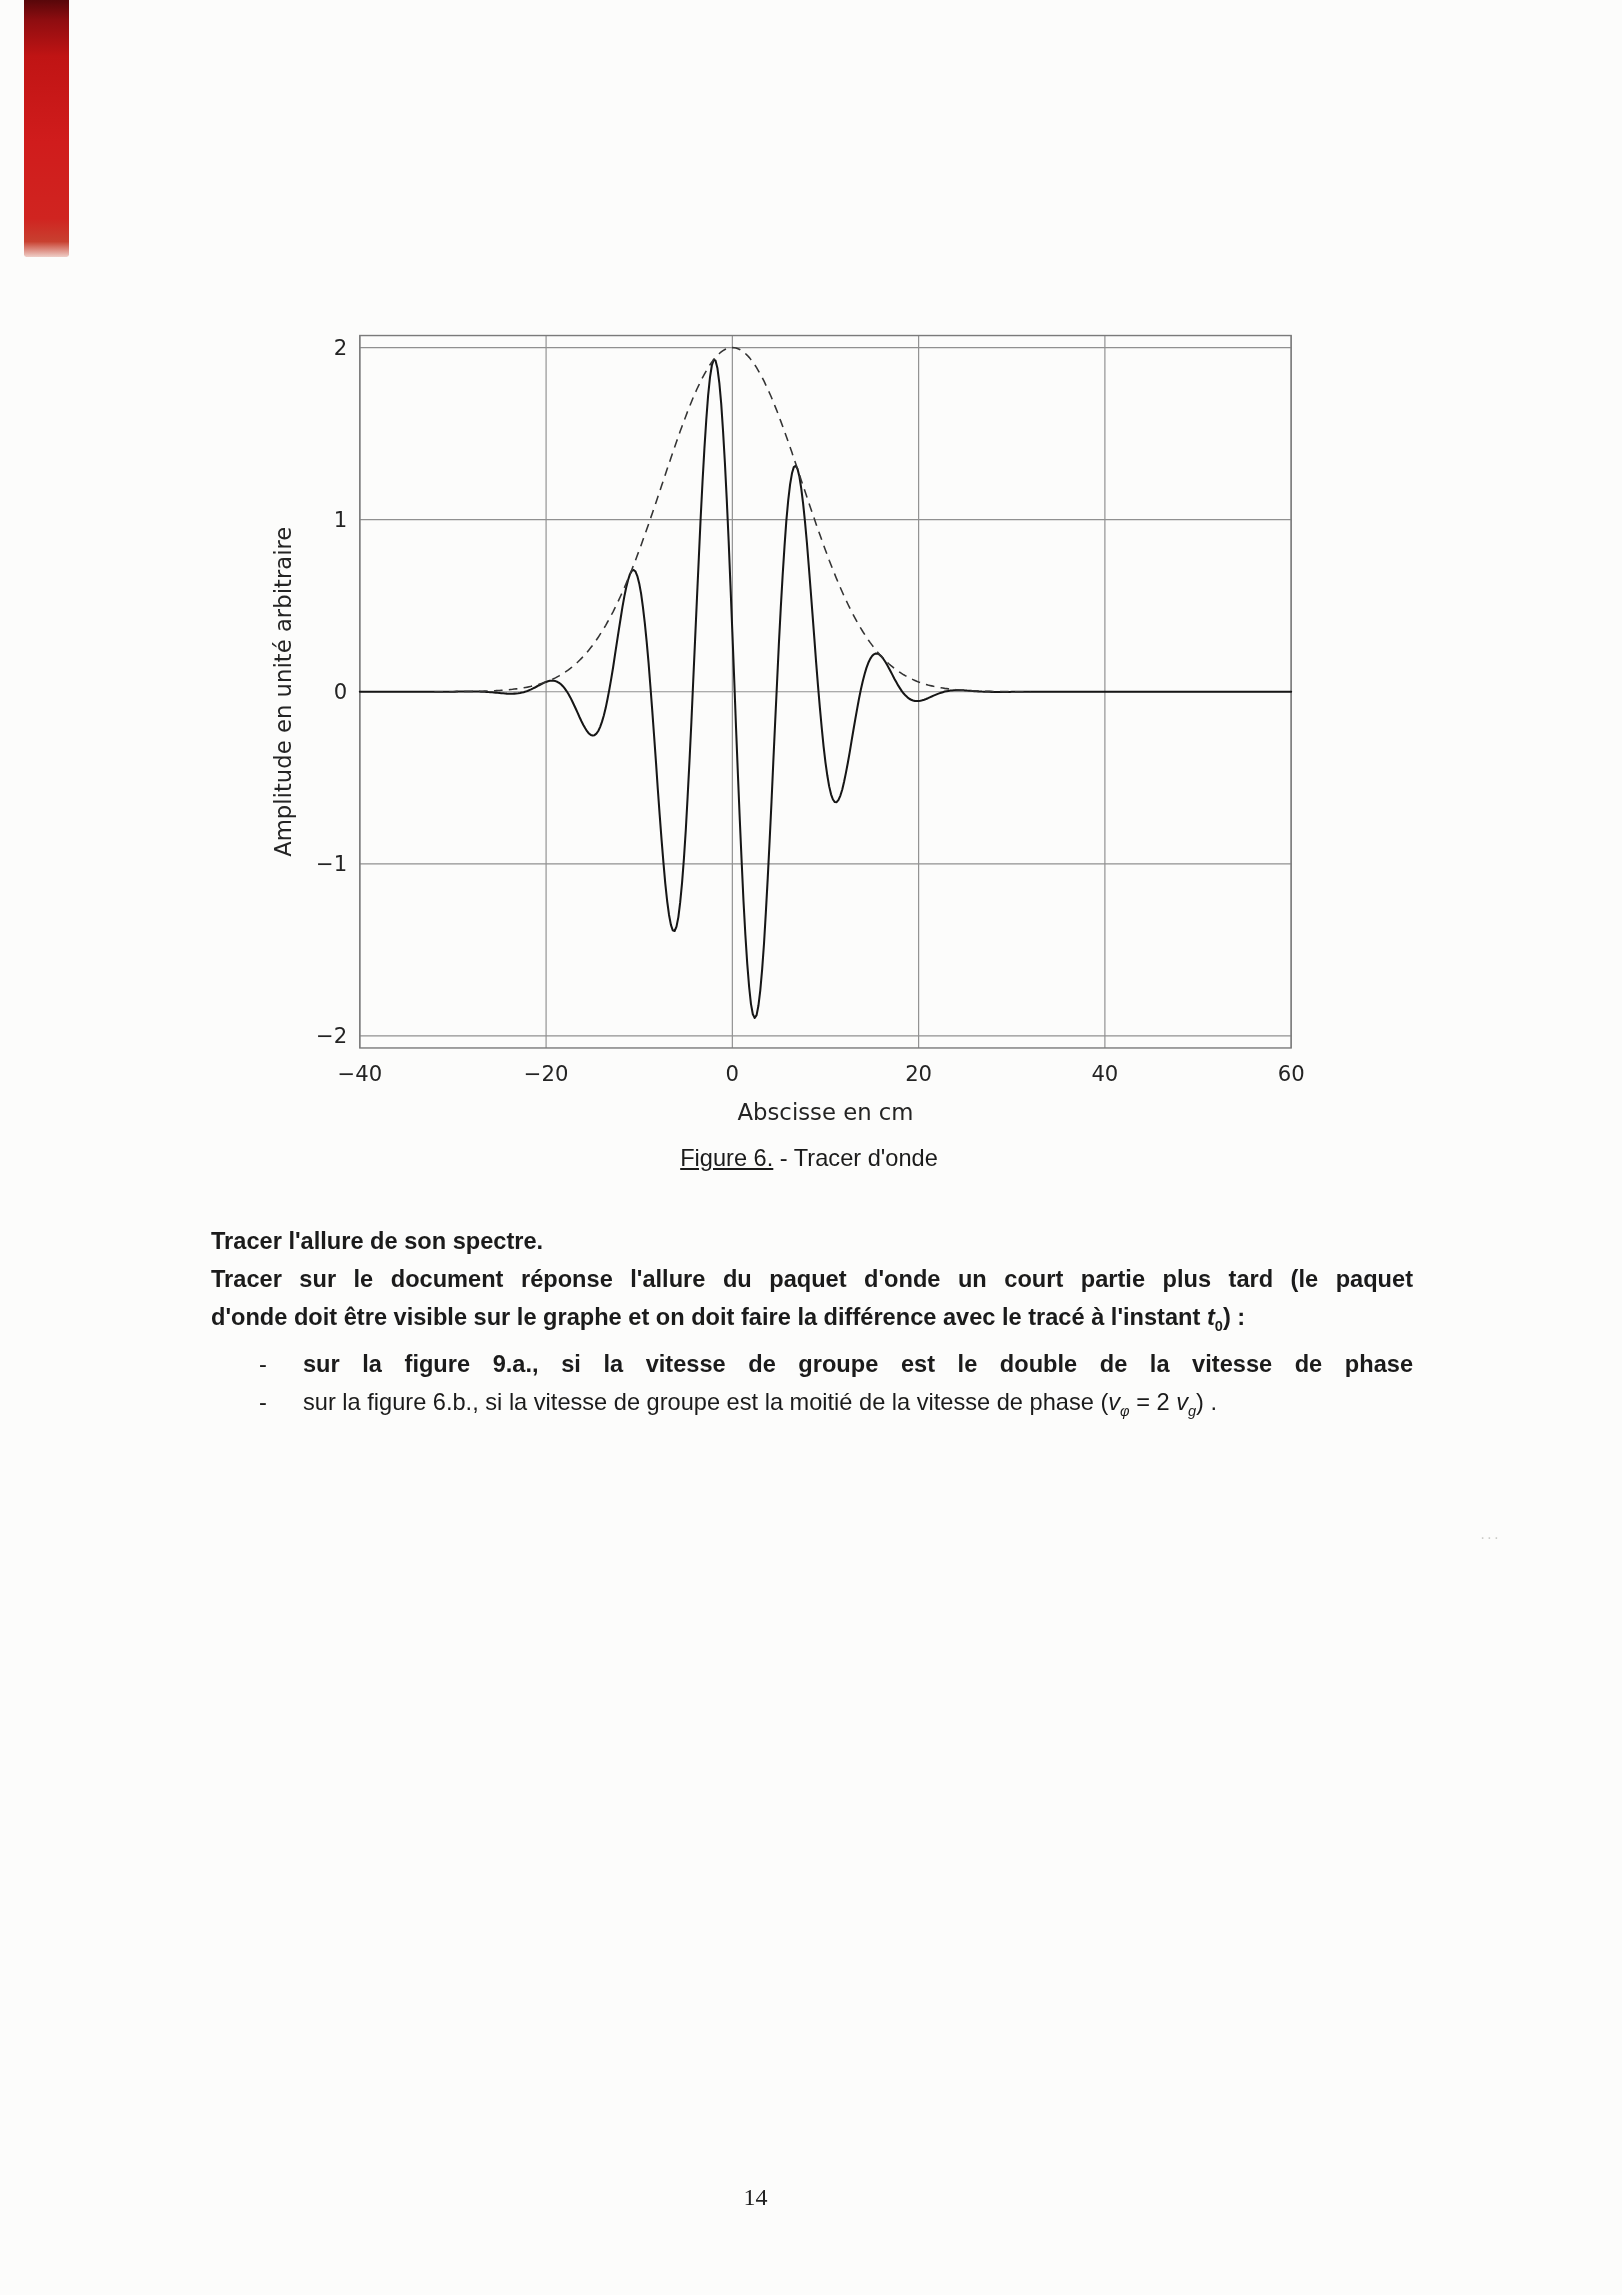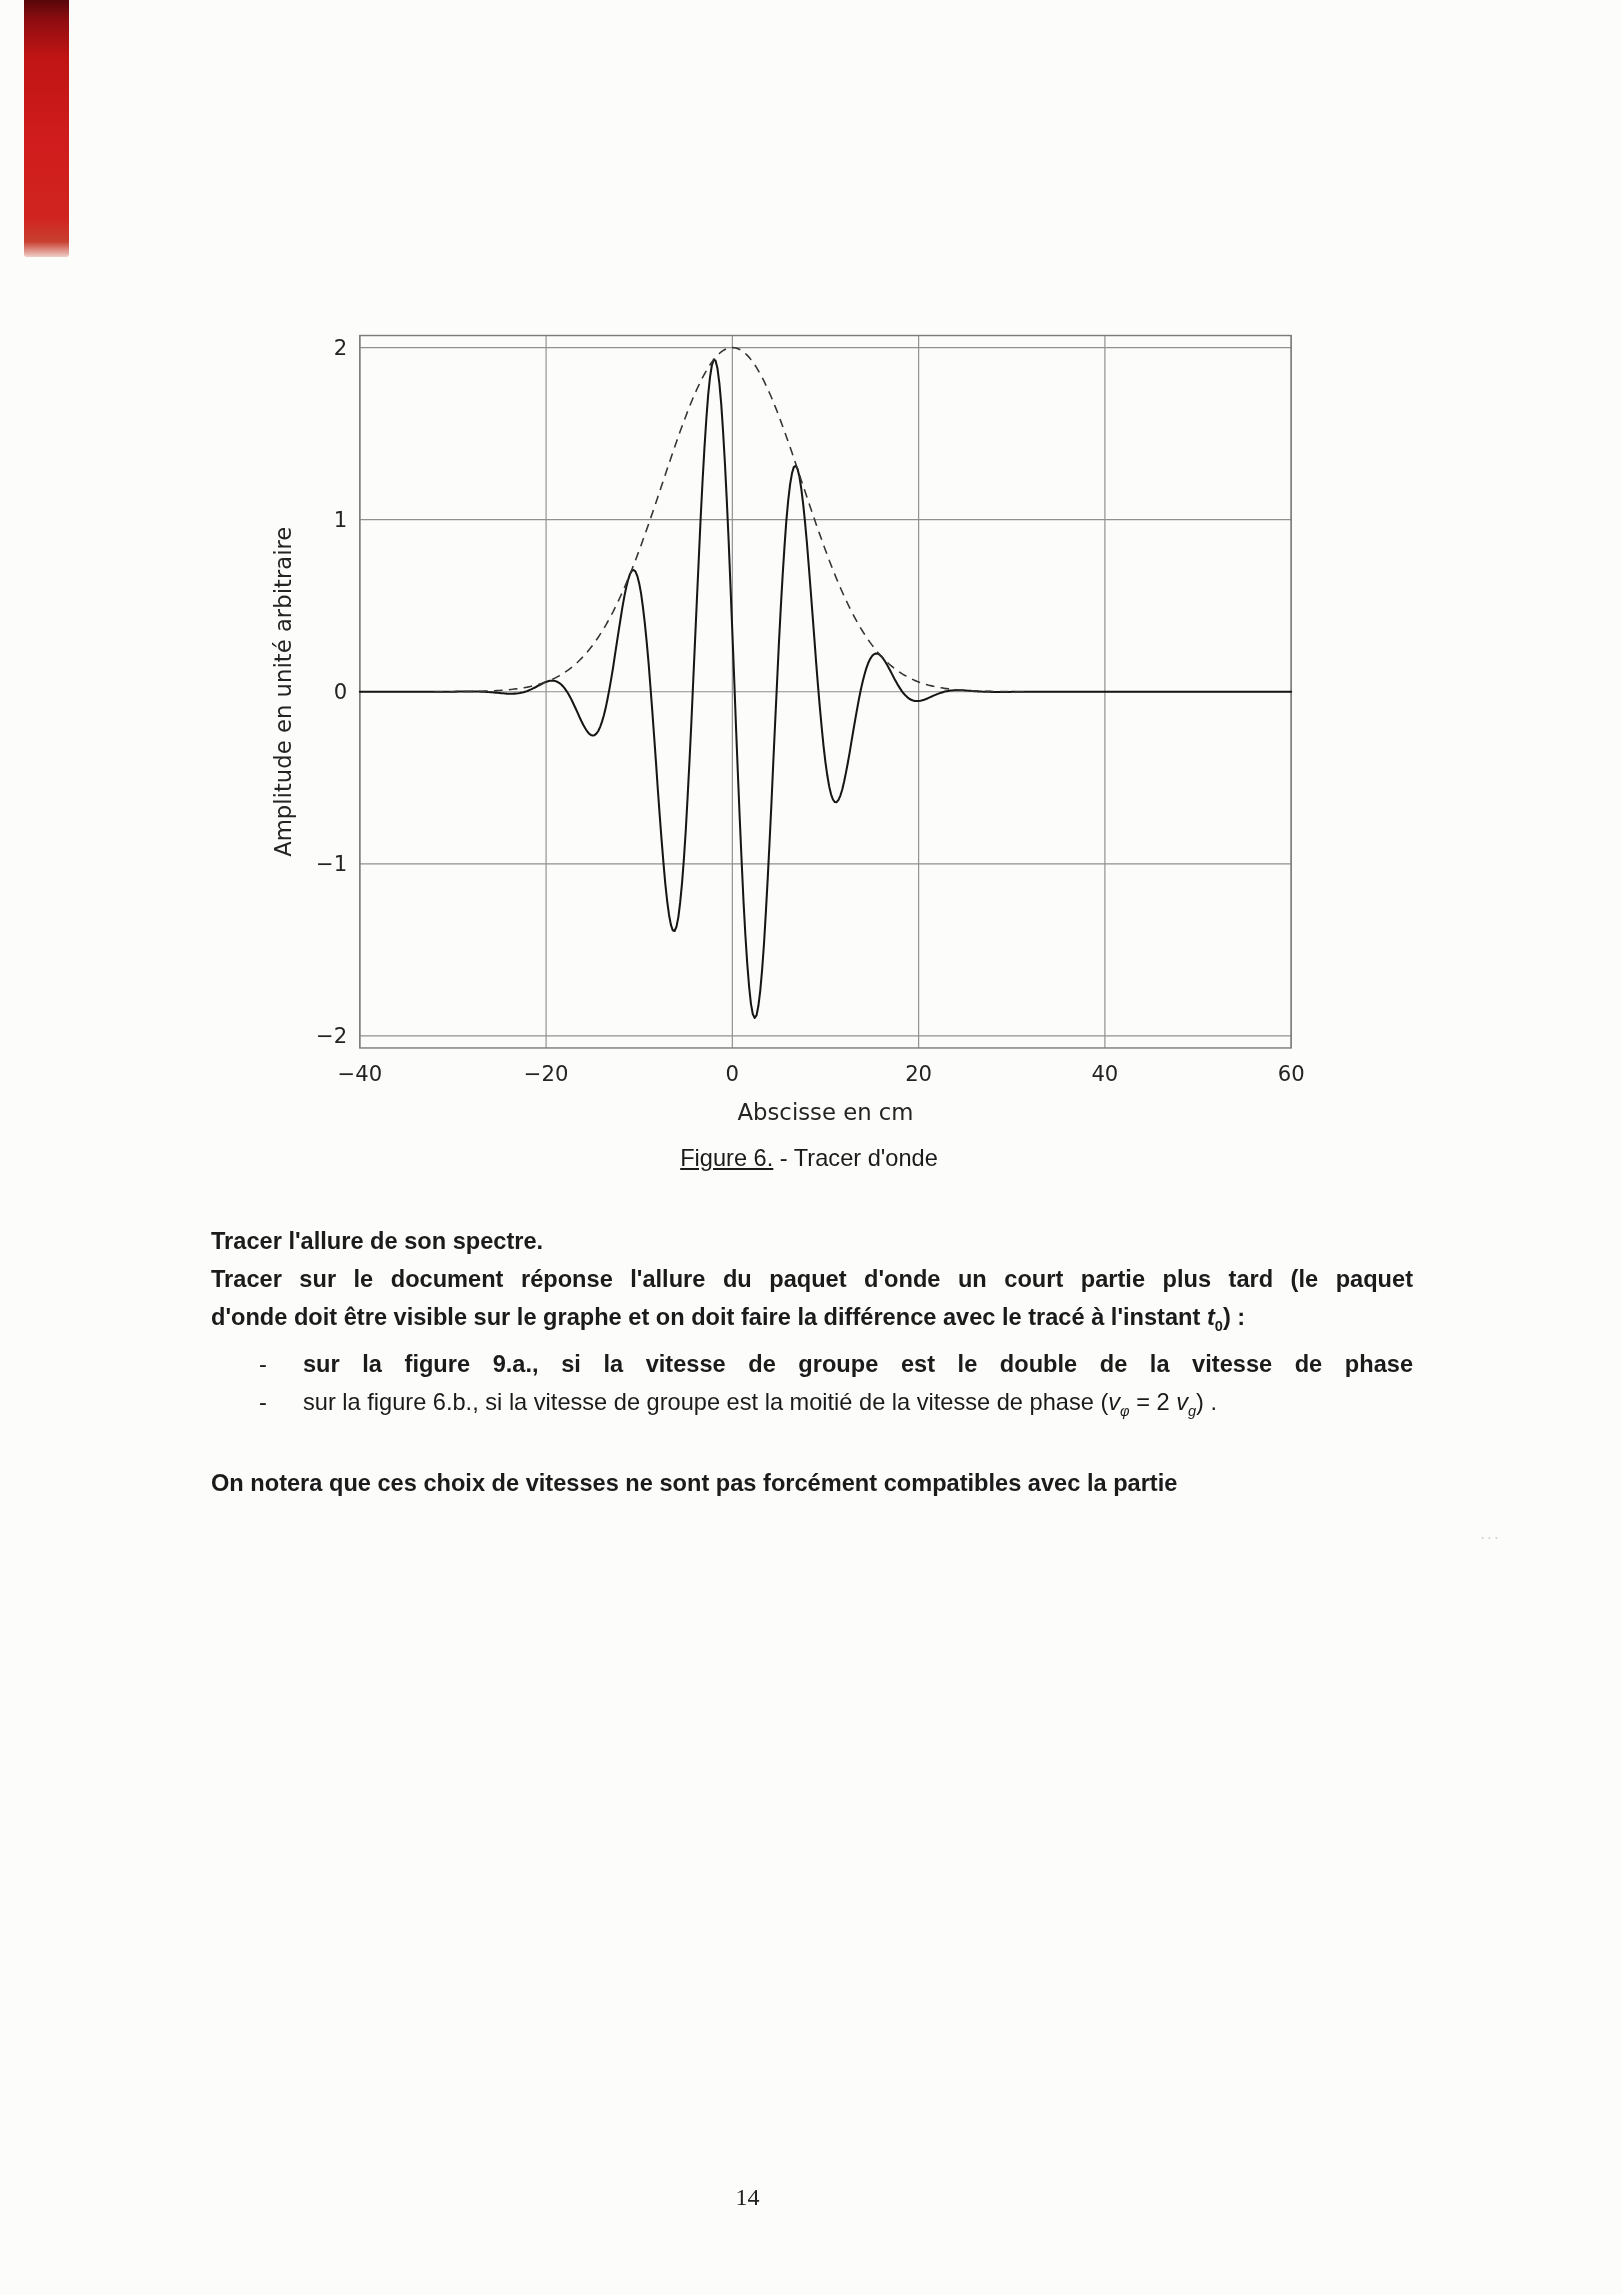--- a/index.html
+++ b/index.html
@@ -55,21 +55,21 @@
   sub.it { font-style:italic; }
   .nota { margin-top:35px; }
 
   
   .scan-artifact {
     position:absolute; left:1480px; top:1529px;
     font-size:15.7px; color:#b9b9b4; opacity:0.7; letter-spacing:1.6px;
   }
 
   .page-number {
-    position:absolute; left:8px; top:2184px; width:1479px;
+    position:absolute; left:16px; top:2184px; width:1479px;
     text-align:center; font-family:"Liberation Serif", serif; font-size:24px; color:#222;
   }
 </style>
 </head>
 <body>
 
 <div class="red-stripe"></div>
 
 <figure class="chart-wrap">
   <svg id="chart-svg" viewBox="0 0 1330 1040">
@@ -119,21 +119,20 @@
         <span class="line stretch">sur la figure 9.a., si la vitesse de groupe est le double de la vitesse de phase</span>
       </span>
   </div>
 
   <div class="bullet-row">
     <span class="bullet-dash">-</span>
     <span class="bullet-body"><span>sur la figure 6.b., si la vitesse de groupe est la moitié de la vitesse de phase </span><span><span>(</span><i class="var">v</i><sub class="it">φ</sub><span> = 2 </span><i class="var">v</i><sub class="it">g</sub><span>) .</span></span></span>
   </div>
 
   <div class="nota">
-    <span class="line">On notera que ces choix de vitesses ne sont pas forcément compatibles avec la partie</span>
   </div>
 
 </div>
 
 <div class="scan-artifact">···</div>
 
 <div class="page-number">14</div>
 
 
 </body></html>

